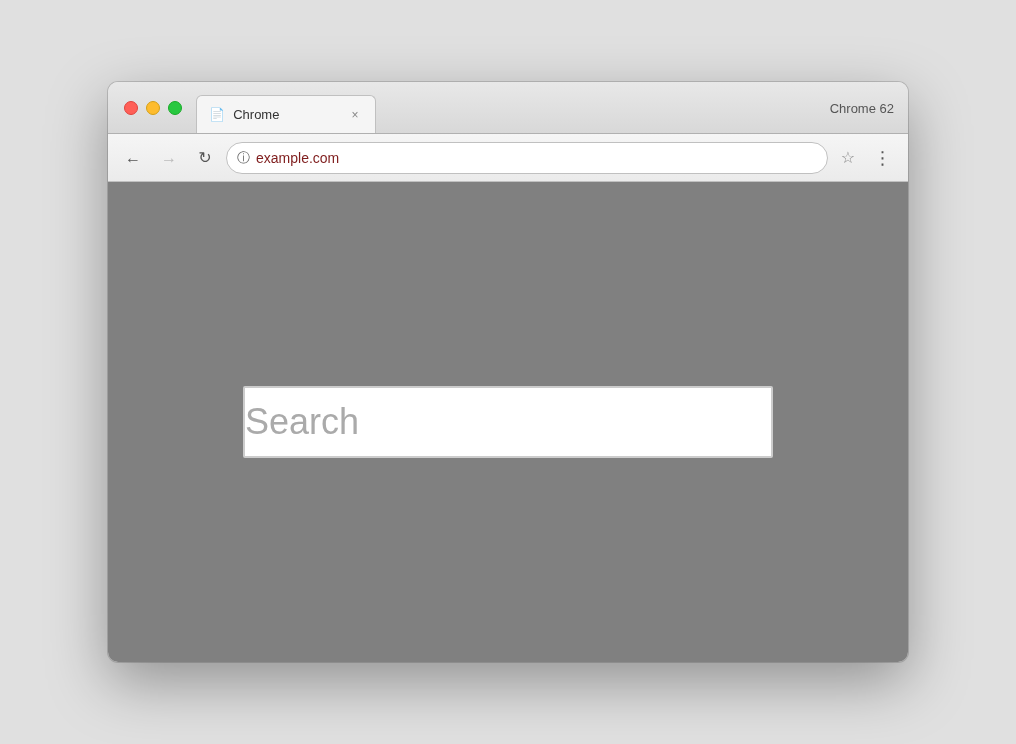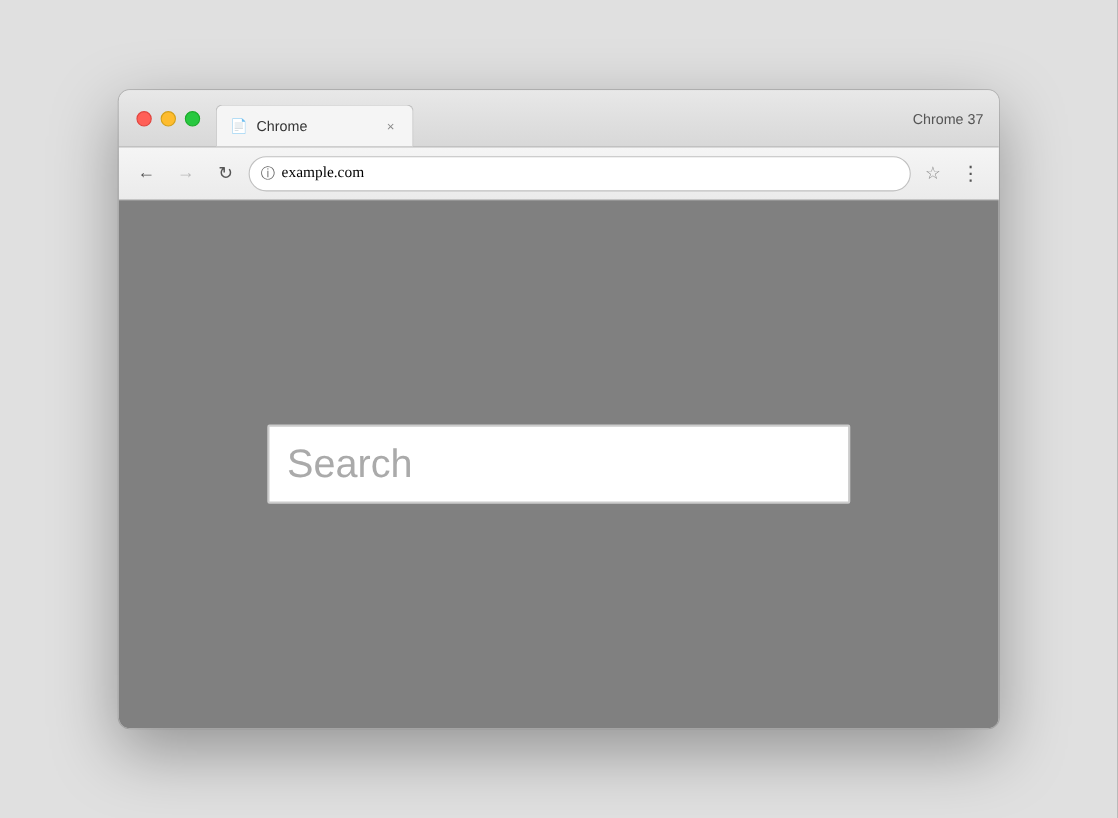--- a/index.html
+++ b/index.html
@@ -168,23 +168,22 @@
     .security-icon {
       font-size: 13px;
       color: #666;
     }
 
     .address-input {
       flex: 1;
       border: none;
       outline: none;
       font-size: 14px;
-      color: #000000;
+      color: #7f1d1d;
       background: transparent;
-      font-family: Liberation Serif, serif;
     }
 
     .bookmark-btn {
       color: #888;
       font-size: 16px;
       cursor: pointer;
       background: none;
       border: none;
       width: 28px;
       height: 28px;
@@ -219,21 +218,21 @@
     }
 
     .search-input-field {
       width: 530px;
       height: 72px;
       background: white;
       border: 2px solid #ccc;
       border-radius: 2px;
       font-size: 36px;
       color: #aaa;
-      padding: 0 16px;
+      padding: 0 0;
       outline: none;
     }
 
     .search-input-field::placeholder {
       color: #aaa;
     }
   </style>
 </head>
 <body>
 
@@ -245,21 +244,21 @@
       <div class="traffic-light traffic-light-minimize"></div>
       <div class="traffic-light traffic-light-maximize"></div>
     </div>
     <div class="tab-area">
       <div class="tab">
         <span class="tab-icon">📄</span>
         <span class="tab-title">Chrome</span>
         <span class="tab-close">×</span>
       </div>
     </div>
-    <span class="chrome-label">Chrome 37</span>
+    <span class="chrome-label">Chrome 62</span>
   </div>
 
   <div class="toolbar">
     <button class="nav-btn">←</button>
     <button class="nav-btn disabled">→</button>
     <button class="nav-btn">↻</button>
     <div class="address-bar-container">
       <span class="security-icon">ⓘ</span>
       <input class="address-input" type="text" value="example.com" style="">
     </div>

